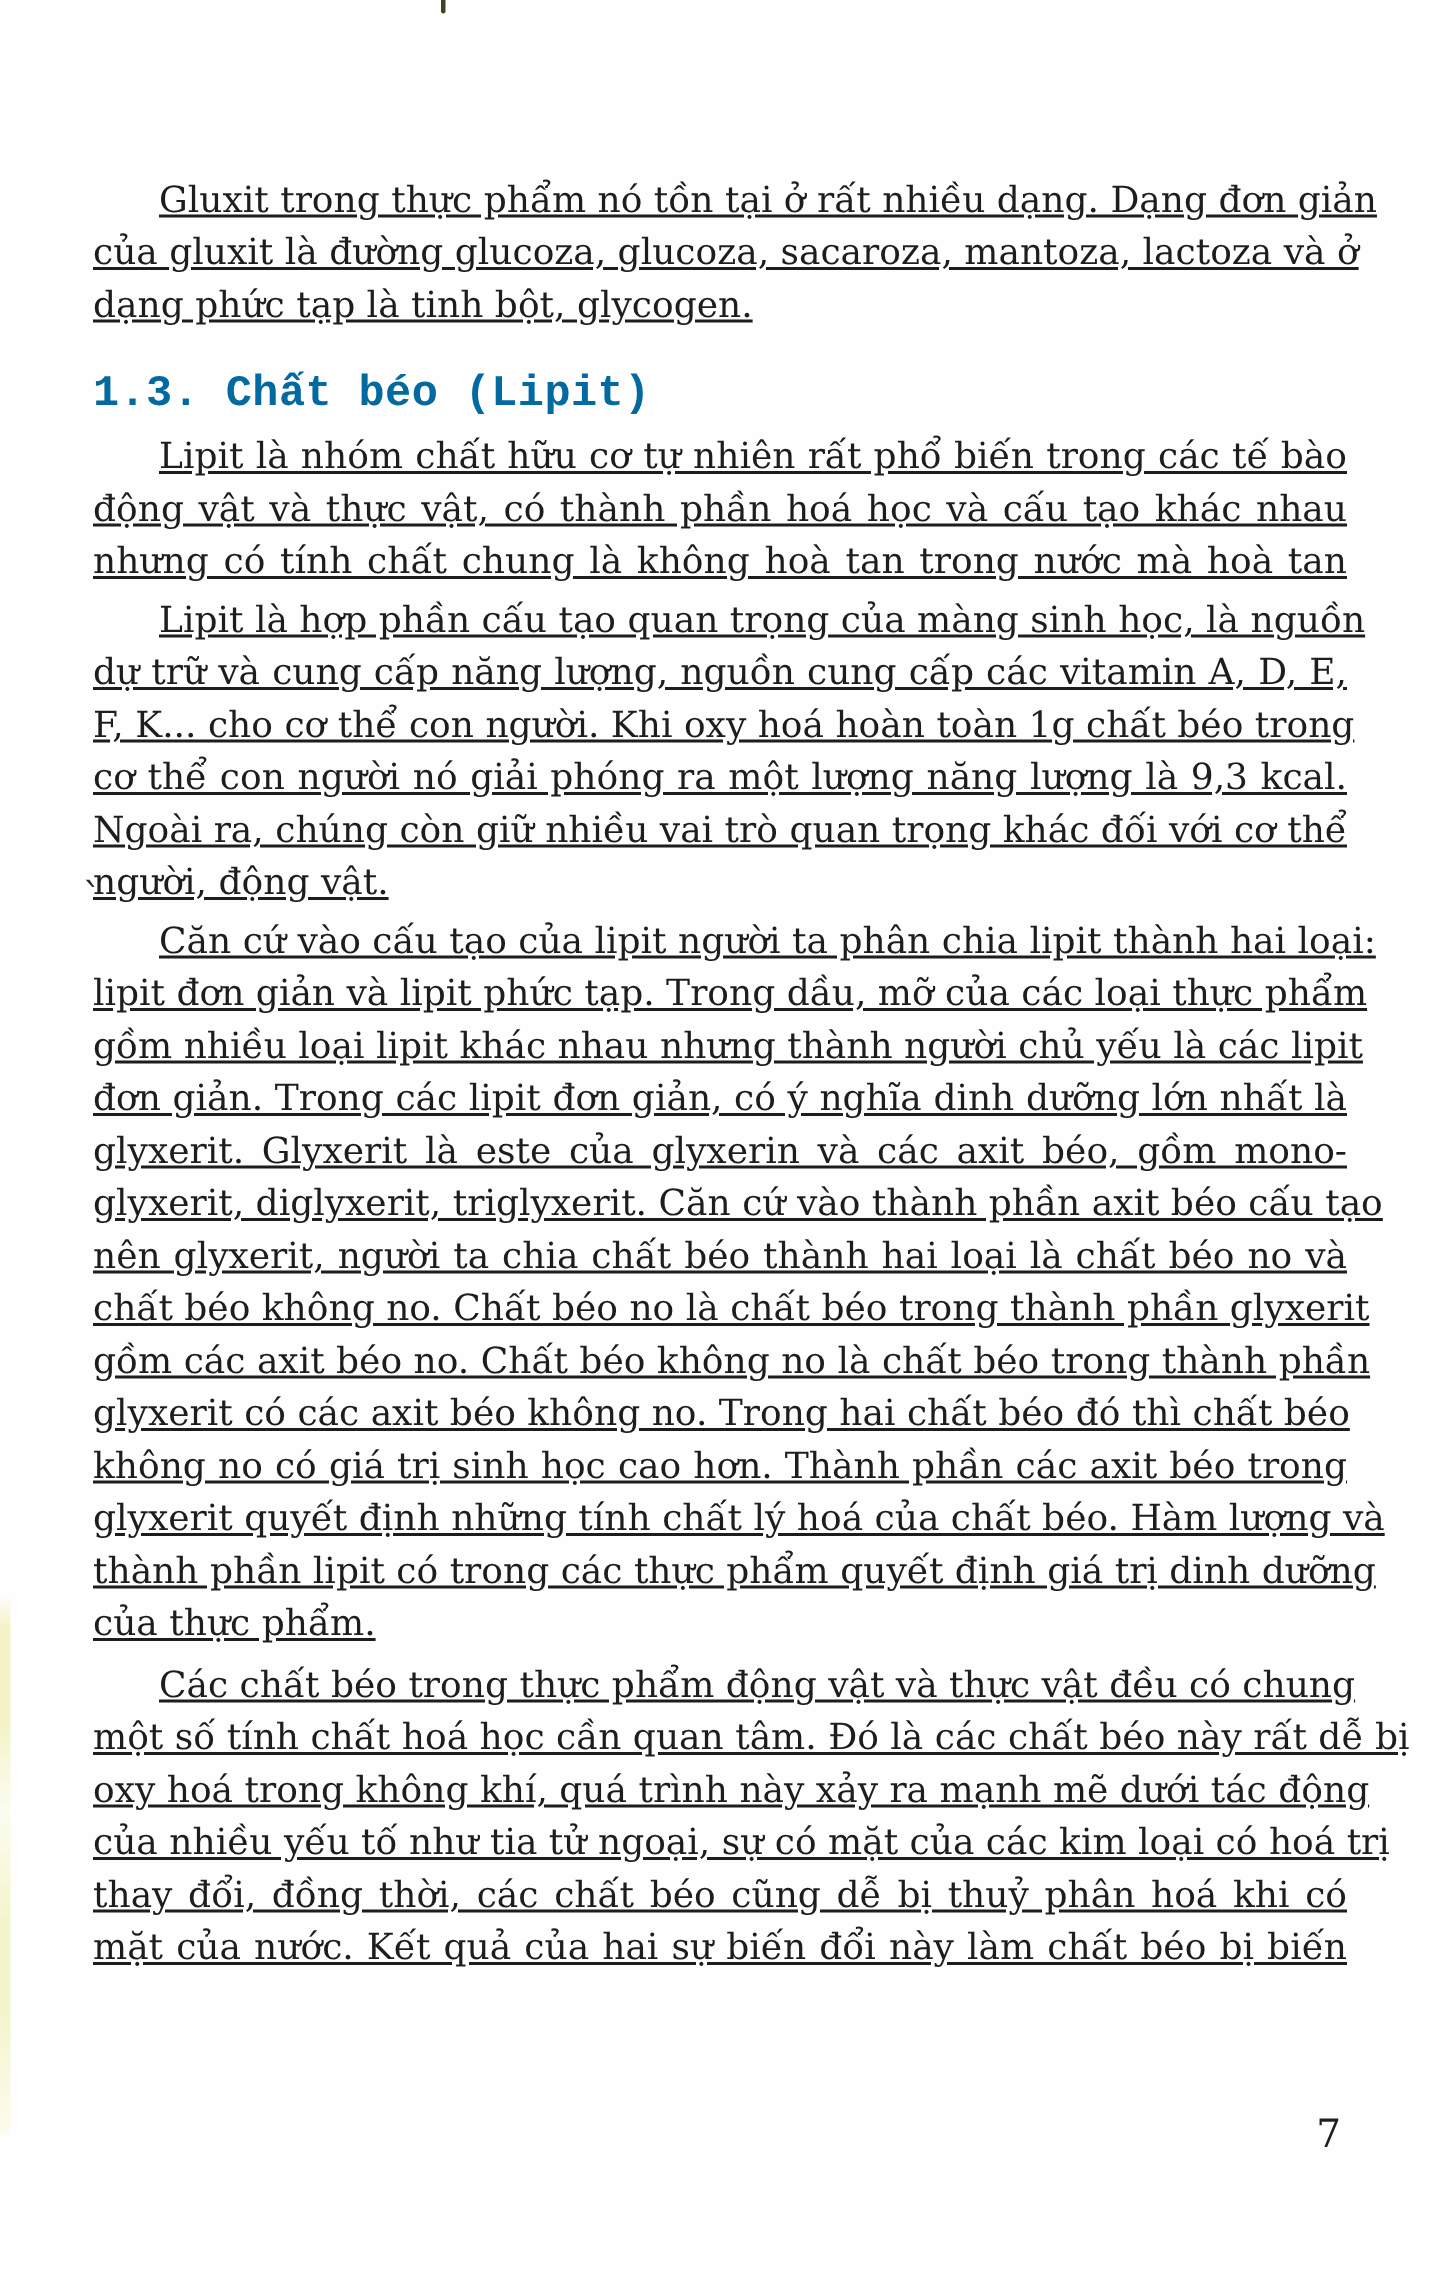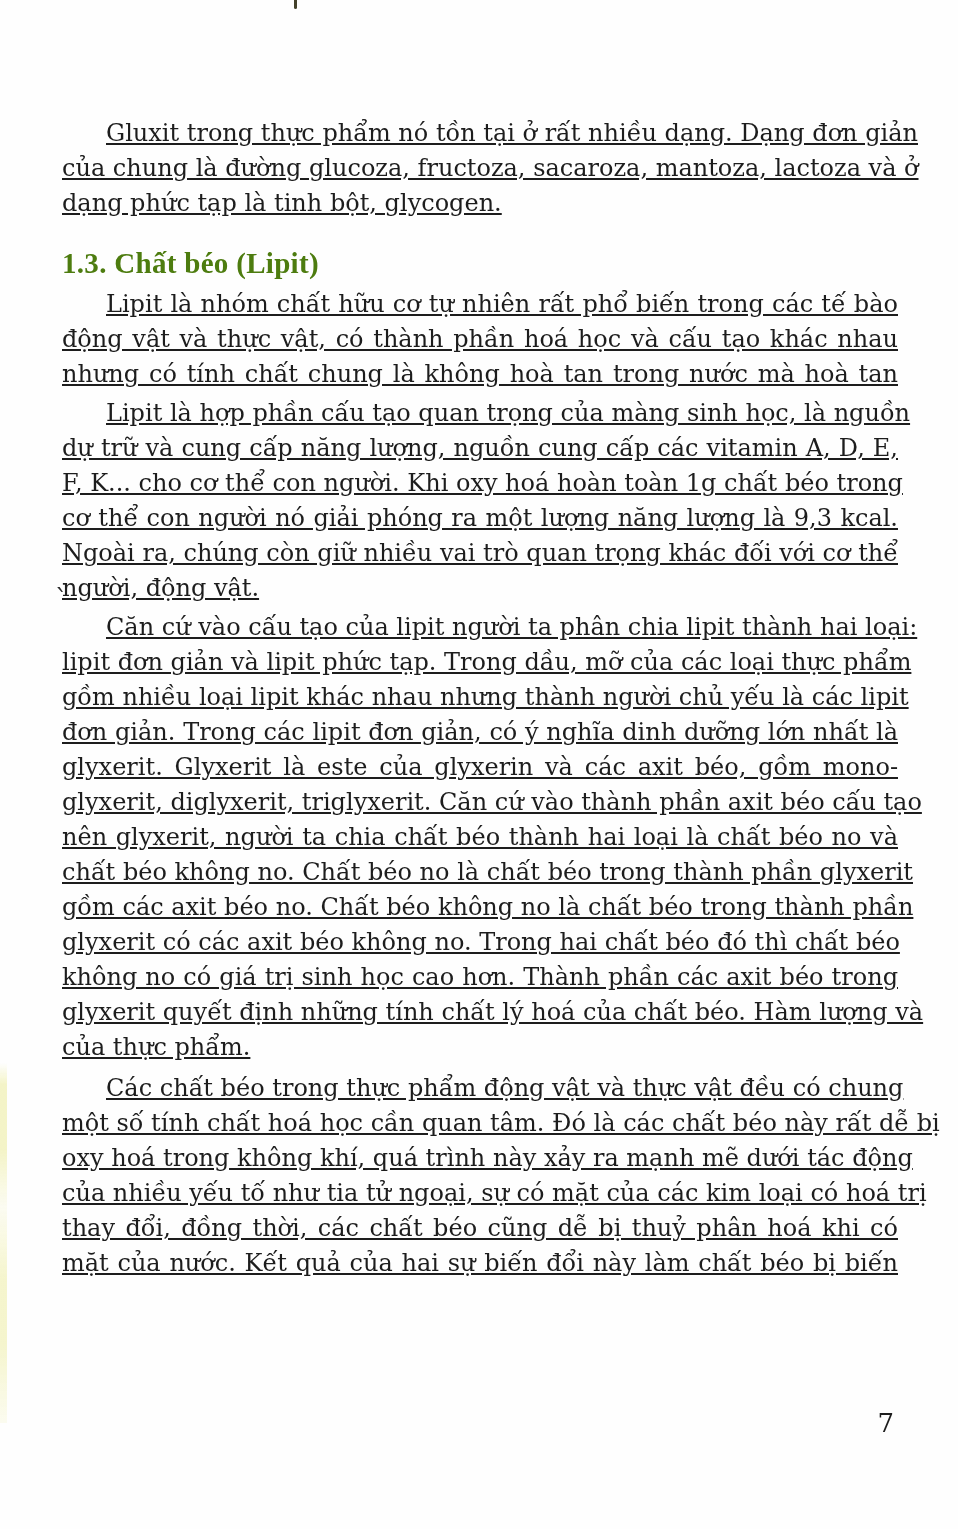--- a/index.html
+++ b/index.html
@@ -35,24 +35,24 @@
   .line.first {
     text-indent: 44px;
   }
   .line.last {
     text-align-last: left;
   }
   .heading {
     margin-top: 22px;
     height: 40px;
     line-height: 40px;
-    font-family: Liberation Serif, serif;
+    font-family: Liberation Mono, monospace;
     font-weight: bold;
     font-size: 29px;
-    color: #4d7c0f;
+    color: #0369a1;
     letter-spacing: 0.3px;
   }
   .para { margin-top: 4px; }
   .para.after-heading { }
   .para.p5 { margin-top: 6px; }
   .page-number {
     position: absolute;
     top: 1408px;
     right: 64px;
     font-size: 26px;
@@ -100,21 +100,21 @@
 <div class="page">
 
   <div class="top-speck"></div>
   <div class="edge-stain"></div>
   <div class="stray-mark">`</div>
 
   <div class="body-block">
 
     <div class="para p1">
       <div class="line first">Gluxit trong thực phẩm nó tồn tại ở rất nhiều dạng. Dạng đơn giản</div>
-      <div class="line">của chung là đường glucoza, fructoza, sacaroza, mantoza, lactoza và ở</div>
+      <div class="line">của gluxit là đường glucoza, glucoza, sacaroza, mantoza, lactoza và ở</div>
       <div class="line last">dạng phức tạp là tinh bột, glycogen.</div>
     </div>
 
     <div class="heading">1.3. Chất béo (Lipit)</div>
 
     <div class="para after-heading">
       <div class="line first">Lipit là nhóm chất hữu cơ tự nhiên rất phổ biến trong các tế bào</div>
       <div class="line">động vật và thực vật, có thành phần hoá học và cấu tạo khác nhau</div>
       <div class="line">nhưng có tính chất chung là không hoà tan trong nước mà hoà tan</div>
     </div>
@@ -134,20 +134,21 @@
       <div class="line">gồm nhiều loại lipit khác nhau nhưng thành người chủ yếu là các lipit</div>
       <div class="line">đơn giản. Trong các lipit đơn giản, có ý nghĩa dinh dưỡng lớn nhất là</div>
       <div class="line">glyxerit. Glyxerit là este của glyxerin và các axit béo, gồm mono-</div>
       <div class="line">glyxerit, diglyxerit, triglyxerit. Căn cứ vào thành phần axit béo cấu tạo</div>
       <div class="line">nên glyxerit, người ta chia chất béo thành hai loại là chất béo no và</div>
       <div class="line">chất béo không no. Chất béo no là chất béo trong thành phần glyxerit</div>
       <div class="line">gồm các axit béo no. Chất béo không no là chất béo trong thành phần</div>
       <div class="line">glyxerit có các axit béo không no. Trong hai chất béo đó thì chất béo</div>
       <div class="line">không no có giá trị sinh học cao hơn. Thành phần các axit béo trong</div>
       <div class="line">glyxerit quyết định những tính chất lý hoá của chất béo. Hàm lượng và</div>
+      <div class="line">thành phần lipit có trong các thực phẩm quyết định giá trị dinh dưỡng</div>
       <div class="line last">của thực phẩm.</div>
     </div>
 
     <div class="para p5">
       <div class="line first">Các chất béo trong thực phẩm động vật và thực vật đều có chung</div>
       <div class="line">một số tính chất hoá học cần quan tâm. Đó là các chất béo này rất dễ bị</div>
       <div class="line">oxy hoá trong không khí, quá trình này xảy ra mạnh mẽ dưới tác động</div>
       <div class="line">của nhiều yếu tố như tia tử ngoại, sự có mặt của các kim loại có hoá trị</div>
       <div class="line">thay đổi, đồng thời, các chất béo cũng dễ bị thuỷ phân hoá khi có</div>
       <div class="line">mặt của nước. Kết quả của hai sự biến đổi này làm chất béo bị biến</div>

